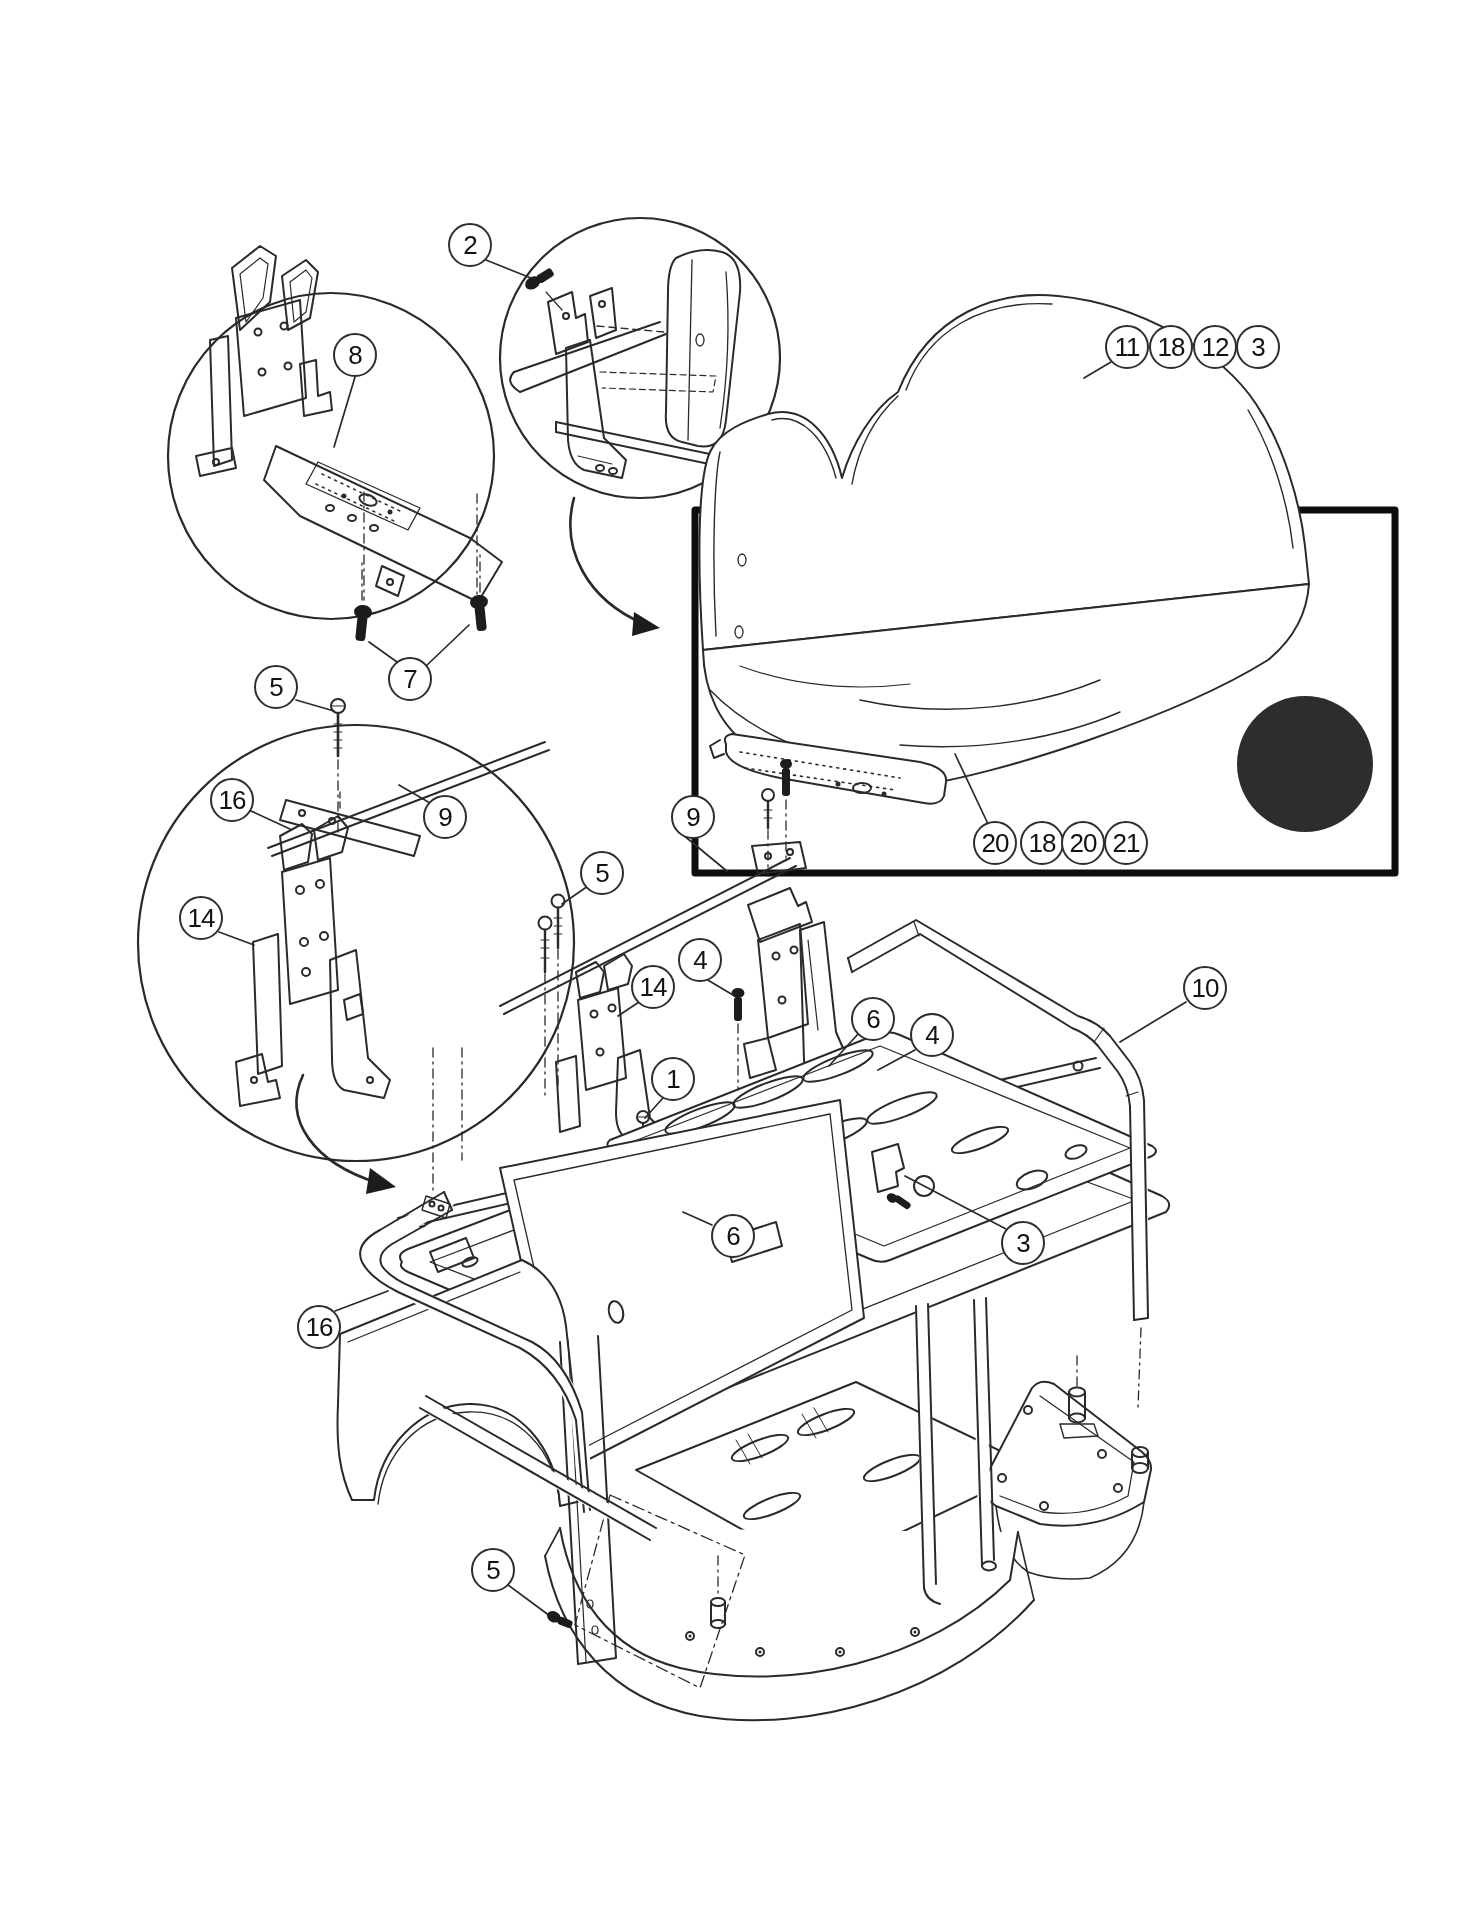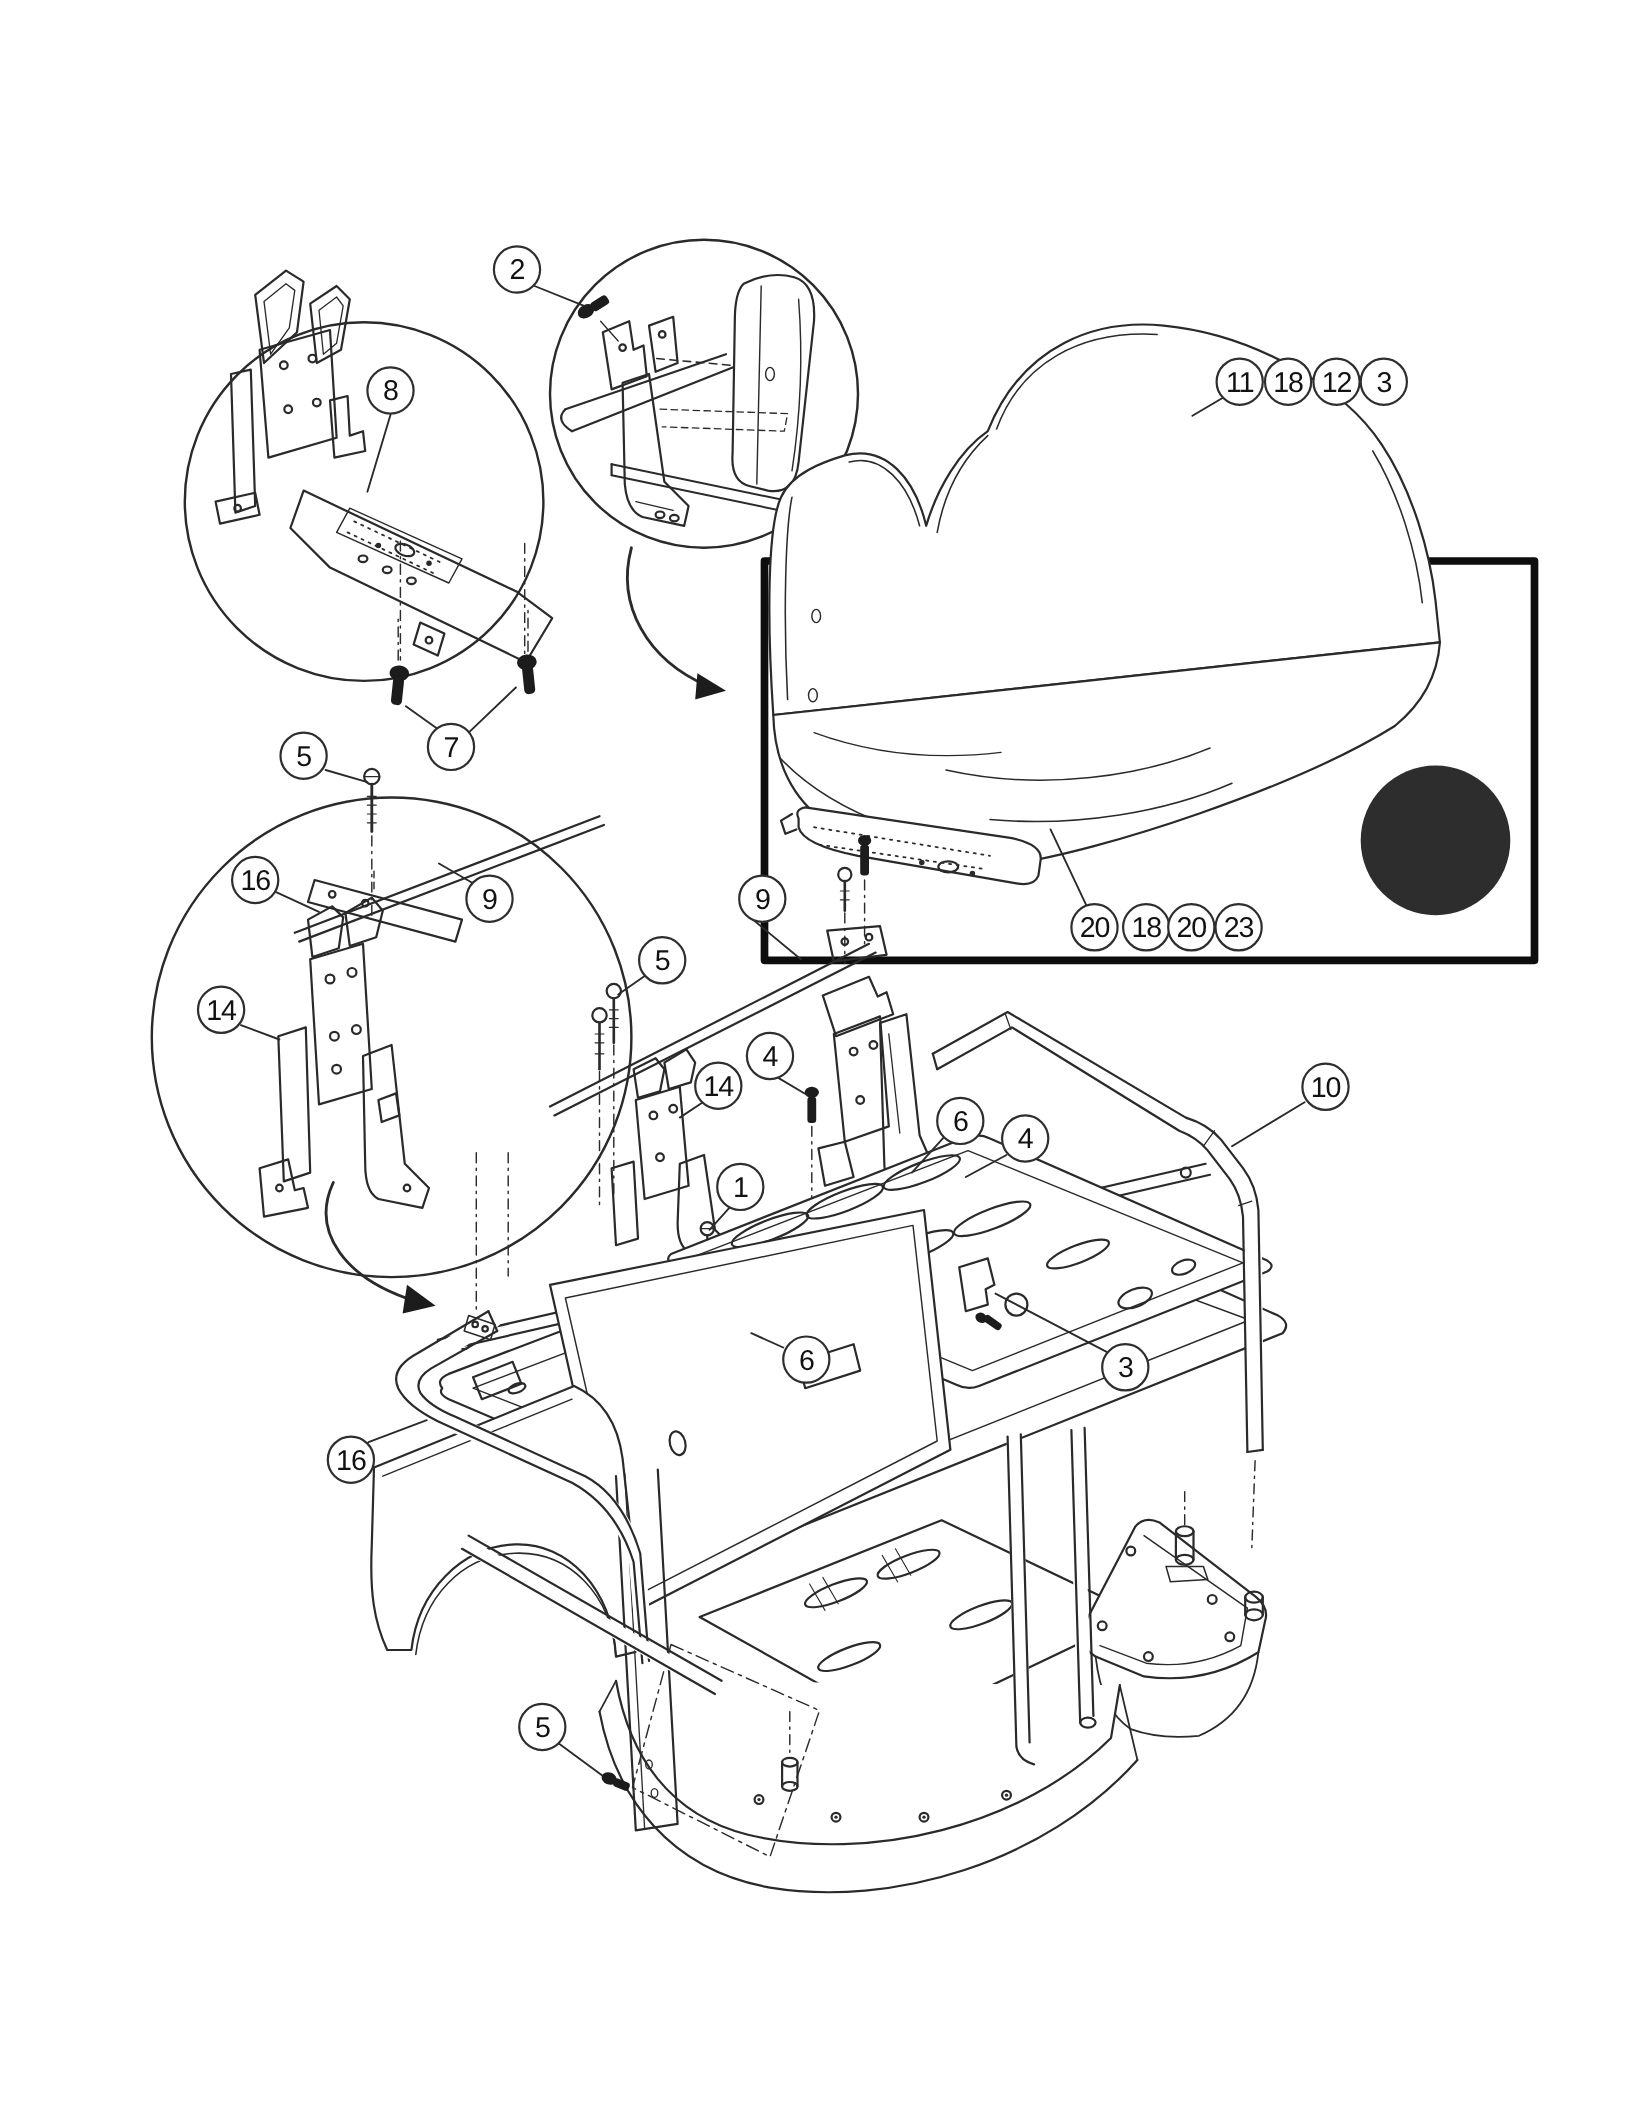--- a/index.html
+++ b/index.html
@@ -393,14 +393,14 @@
   <div class="callout" style="left:1183px;top:966px">10</div>
   <div class="callout" style="left:910px;top:1013px">4</div>
   <div class="callout" style="left:651px;top:1057px">1</div>
   <div class="callout" style="left:711px;top:1214px">6</div>
   <div class="callout" style="left:1001px;top:1221px">3</div>
   <div class="callout" style="left:297px;top:1305px">16</div>
   <div class="callout" style="left:471px;top:1548px">5</div>
   <div class="callout" style="left:973px;top:821px">20</div>
   <div class="callout" style="left:1020px;top:821px">18</div>
   <div class="callout" style="left:1061px;top:821px">20</div>
-  <div class="callout" style="left:1104px;top:821px">23</div>
+  <div class="callout" style="left:1104px;top:821px">21</div>
 </div>
 
 </body></html>

